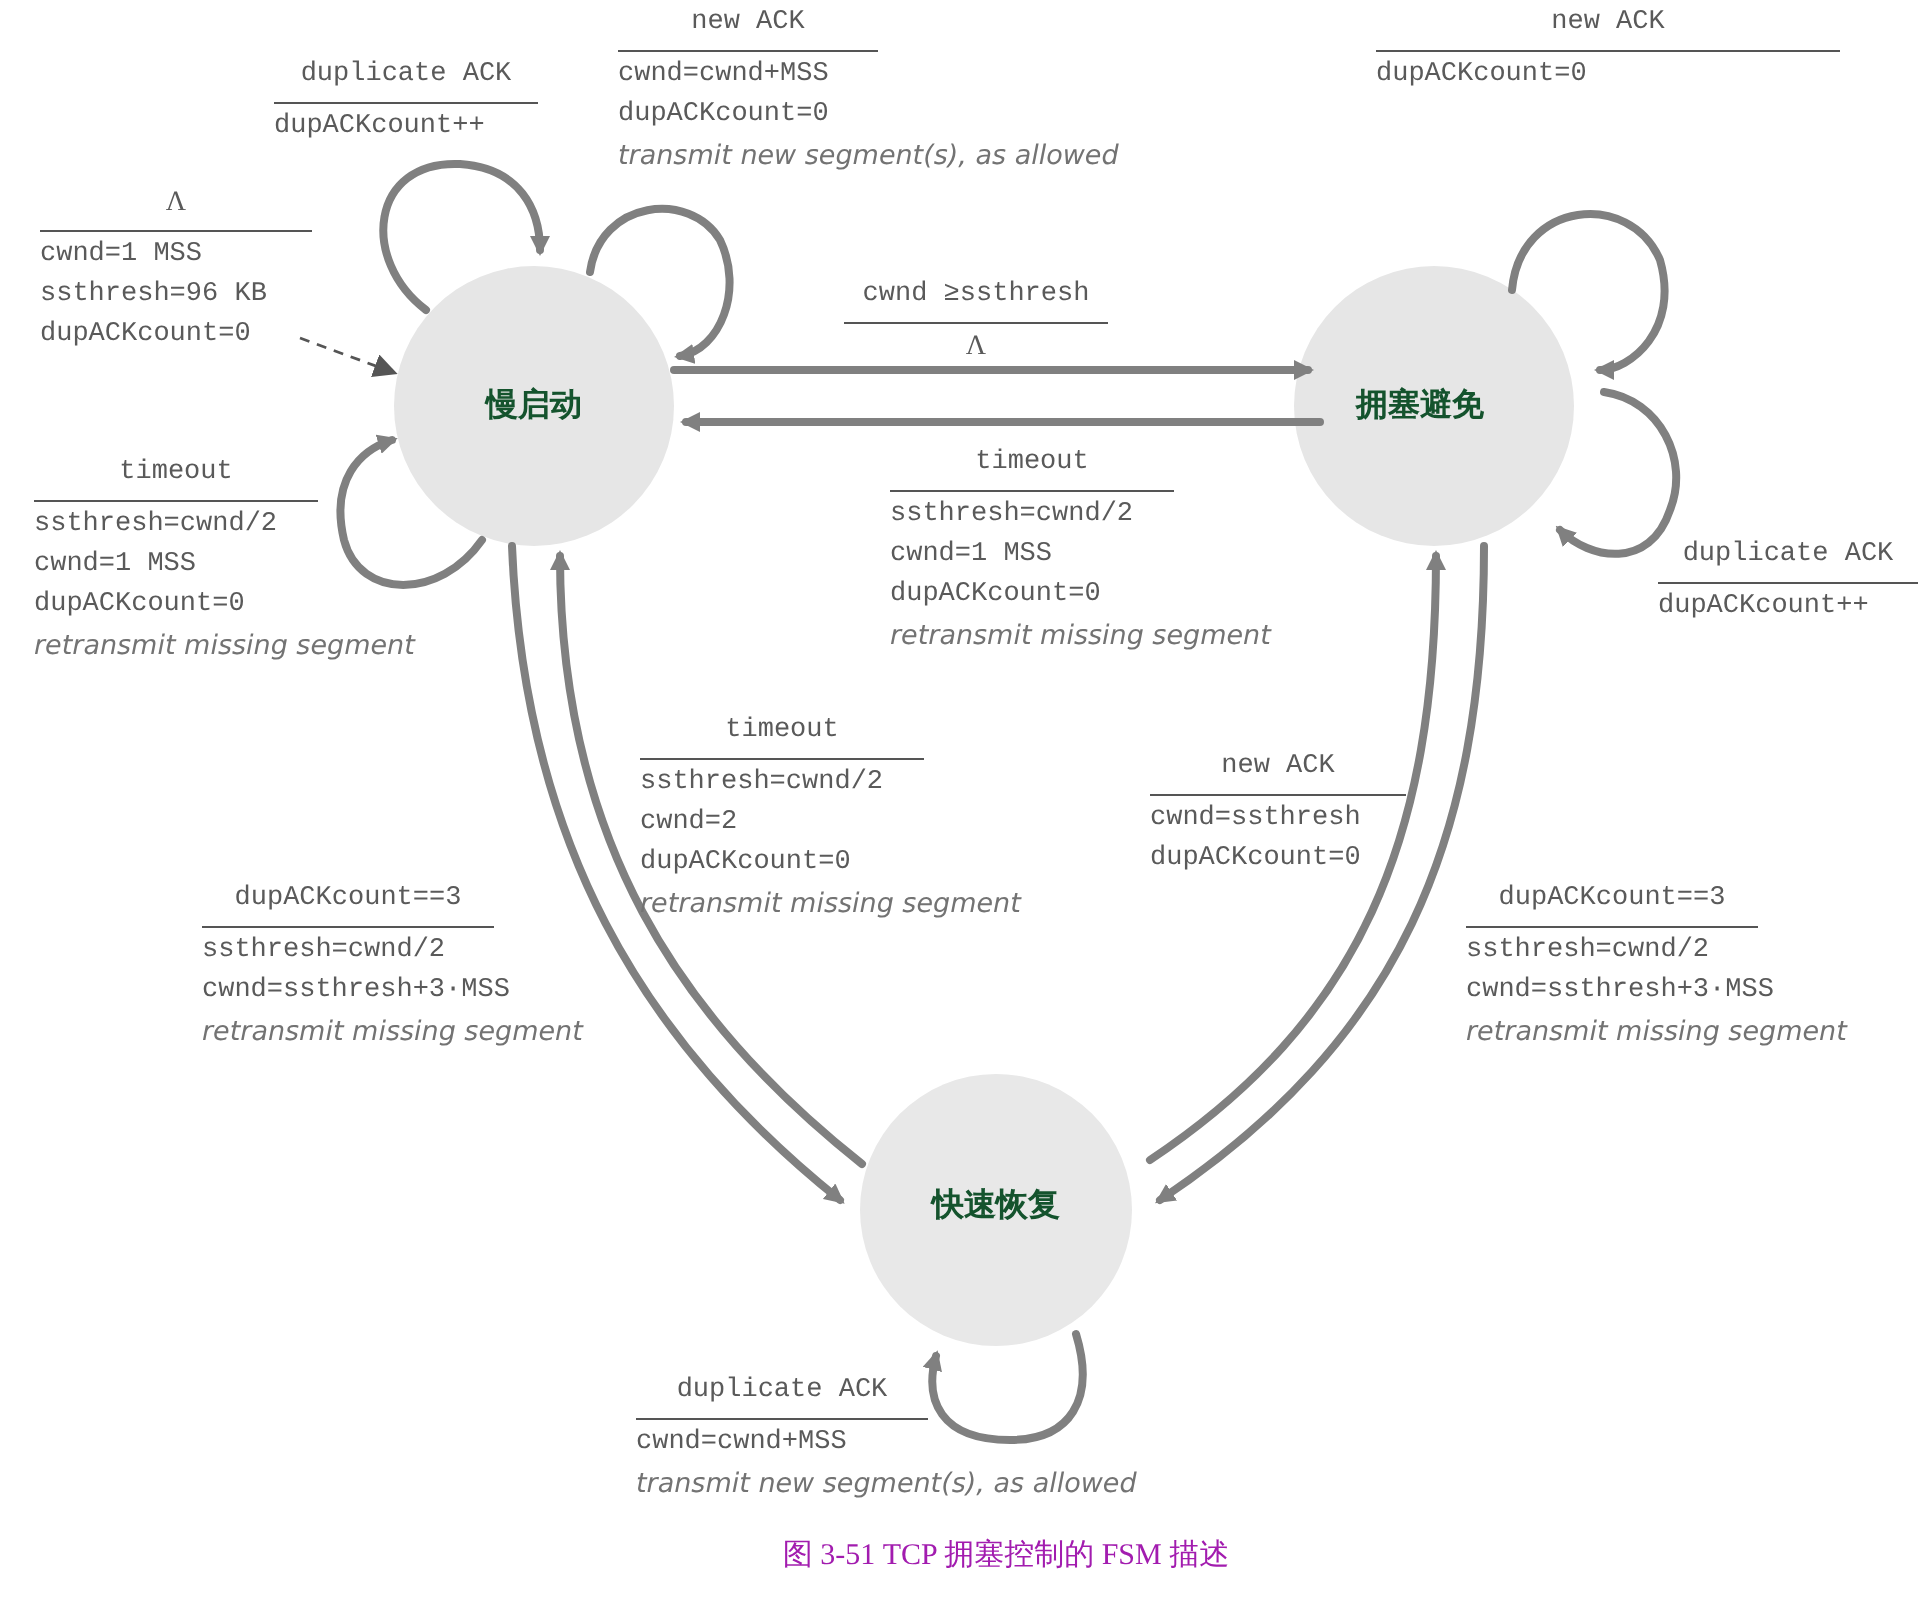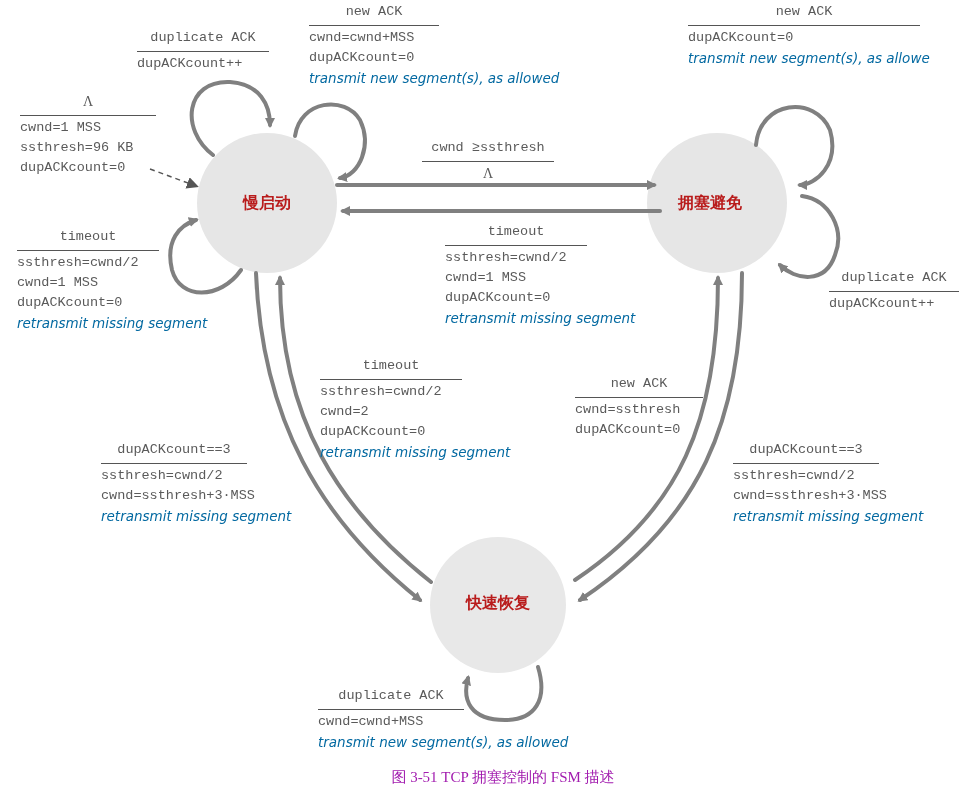--- a/index.html
+++ b/index.html
@@ -14,33 +14,33 @@
     white-space: nowrap;
   }
   .lbl .ev { display: block; padding-bottom: 3px; text-align: center; }
   .lbl .rule { display: block; height: 0; border-top: 1.4px solid #555; margin-bottom: 2px; }
   .lbl .act { display: block; }
   .lbl .it {
     display: block;
     font-family: "DejaVu Sans", "Liberation Sans", sans-serif;
     font-style: italic;
     font-size: 13.5px;
-    color: #0369a1;
+    color: #737373;
   }
   .lbl .lambda {
     display: block; text-align: center;
     font-family: "Liberation Serif", "DejaVu Serif", serif;
     font-size: 14px;
   }
   .state-text {
     position: absolute;
     font-family: "DejaVu Sans", "Liberation Sans", sans-serif;
     font-size: 16px;
     font-weight: bold;
-    color: #b91c1c;
+    color: #14532d;
     white-space: nowrap;
     transform: translate(-50%, -50%);
   }
   .caption {
     position: absolute; left: 0; width: 966px; top: 768px;
     text-align: center;
     font-family: "Liberation Serif", "DejaVu Serif", serif;
     font-size: 15px; color: #a21caf;
     padding-left: 40px; box-sizing: border-box;
   }
@@ -139,21 +139,20 @@
   <span class="act">ssthresh=cwnd/2</span>
   <span class="act">cwnd=1 MSS</span>
   <span class="act">dupACKcount=0</span>
   <span class="it">retransmit missing segment</span>
 </div>
 
 <div class="lbl" style="left:688px; top:2px; width:232px;">
   <span class="ev">new ACK</span>
   <span class="rule"></span>
   <span class="act">dupACKcount=0</span>
-  <span class="it">transmit new segment(s), as allowe</span>
 </div>
 
 <div class="lbl" style="left:829px; top:268px; width:130px;">
   <span class="ev">duplicate ACK</span>
   <span class="rule"></span>
   <span class="act">dupACKcount++</span>
 </div>
 
 <div class="lbl" style="left:320px; top:356px; width:142px;">
   <span class="ev">timeout</span>

